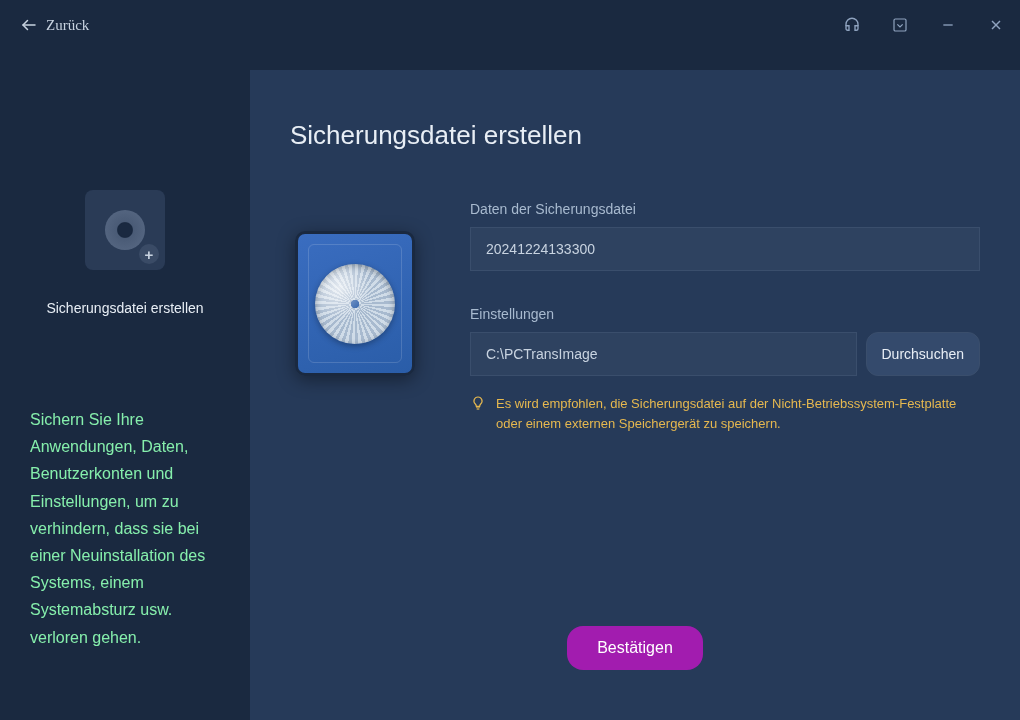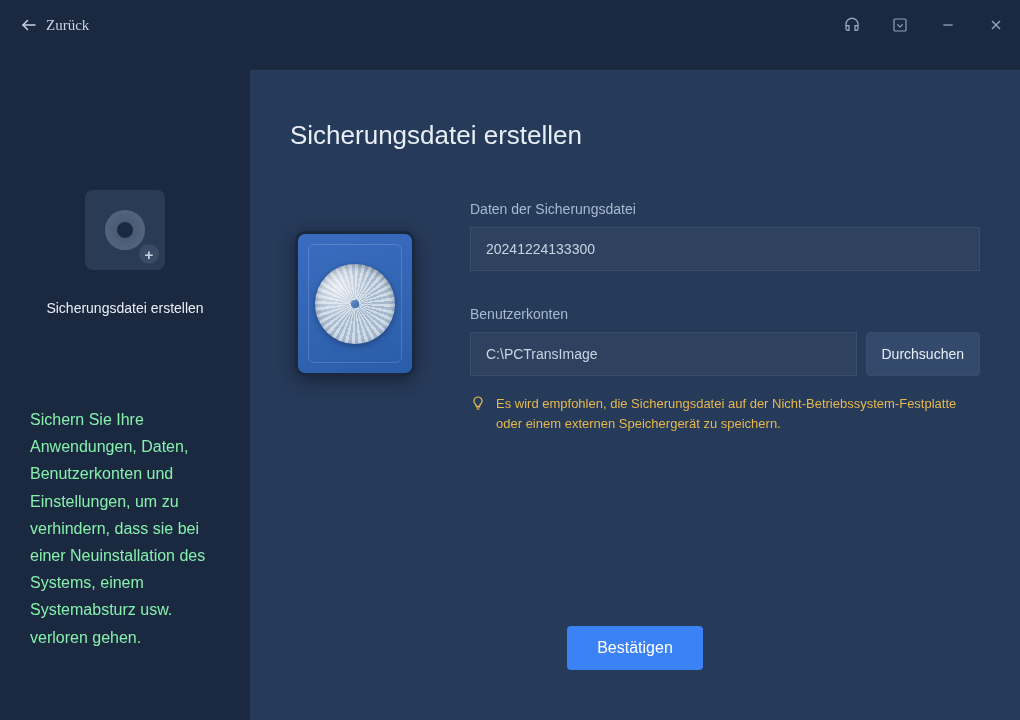--- a/index.html
+++ b/index.html
@@ -217,21 +217,21 @@
     .path-row {
       display: flex;
       gap: 9px;
     }
     .path-row .text-input { flex: 1; }
     .browse-button {
       height: 44px;
       padding: 0 15px;
       background: #344a6c;
       border: 1px solid #3a4e6c;
-      border-radius: 4px;
+      border-radius: 12px;
       color: #e8eef5;
       font-size: 14px;
       cursor: pointer;
     }
     .hint {
       margin-top: 18px;
       display: flex;
       gap: 10px;
       color: #e6b84f;
       font-size: 13px;
@@ -242,24 +242,24 @@
       width: 16px;
       margin-top: 1px;
     }
     .confirm-row {
       margin-top: auto;
       display: flex;
       justify-content: center;
       padding-bottom: 20px;
     }
     .confirm-button {
-      background: #3b82f6;
+      background: #a21caf;
       color: #fff;
       border: none;
-      border-radius: 4px;
+      border-radius: 16px;
       height: 44px;
       padding: 0 30px;
       font-size: 16px;
       cursor: pointer;
     }
   </style>
 </head>
 <body>
 
 <div class="app-window">
@@ -321,21 +321,21 @@
           </div>
         </div>
 
         <div class="fields-col">
           <div class="field-group">
             <div class="field-label">Daten der Sicherungsdatei</div>
             <input class="text-input" type="text" value="20241224133300" style="">
           </div>
 
           <div class="field-group">
-            <div class="field-label">Benutzerkonten</div>
+            <div class="field-label">Einstellungen</div>
             <div class="path-row">
               <input class="text-input" type="text" value="C:\PCTransImage" style="">
               <button class="browse-button">Durchsuchen</button>
             </div>
             <div class="hint">
               <span class="hint-icon">
                 <svg width="16" height="16" viewBox="0 0 24 24" fill="none" stroke="#e6b84f" stroke-width="1.8">
                     <path d="M9 18h6"></path>
                     <path d="M10 21h4"></path>
                     <path d="M12 3a6 6 0 0 0-4 10.5c.8.9 1.5 1.8 1.5 3.5h5c0-1.7.7-2.6 1.5-3.5A6 6 0 0 0 12 3z"></path>

